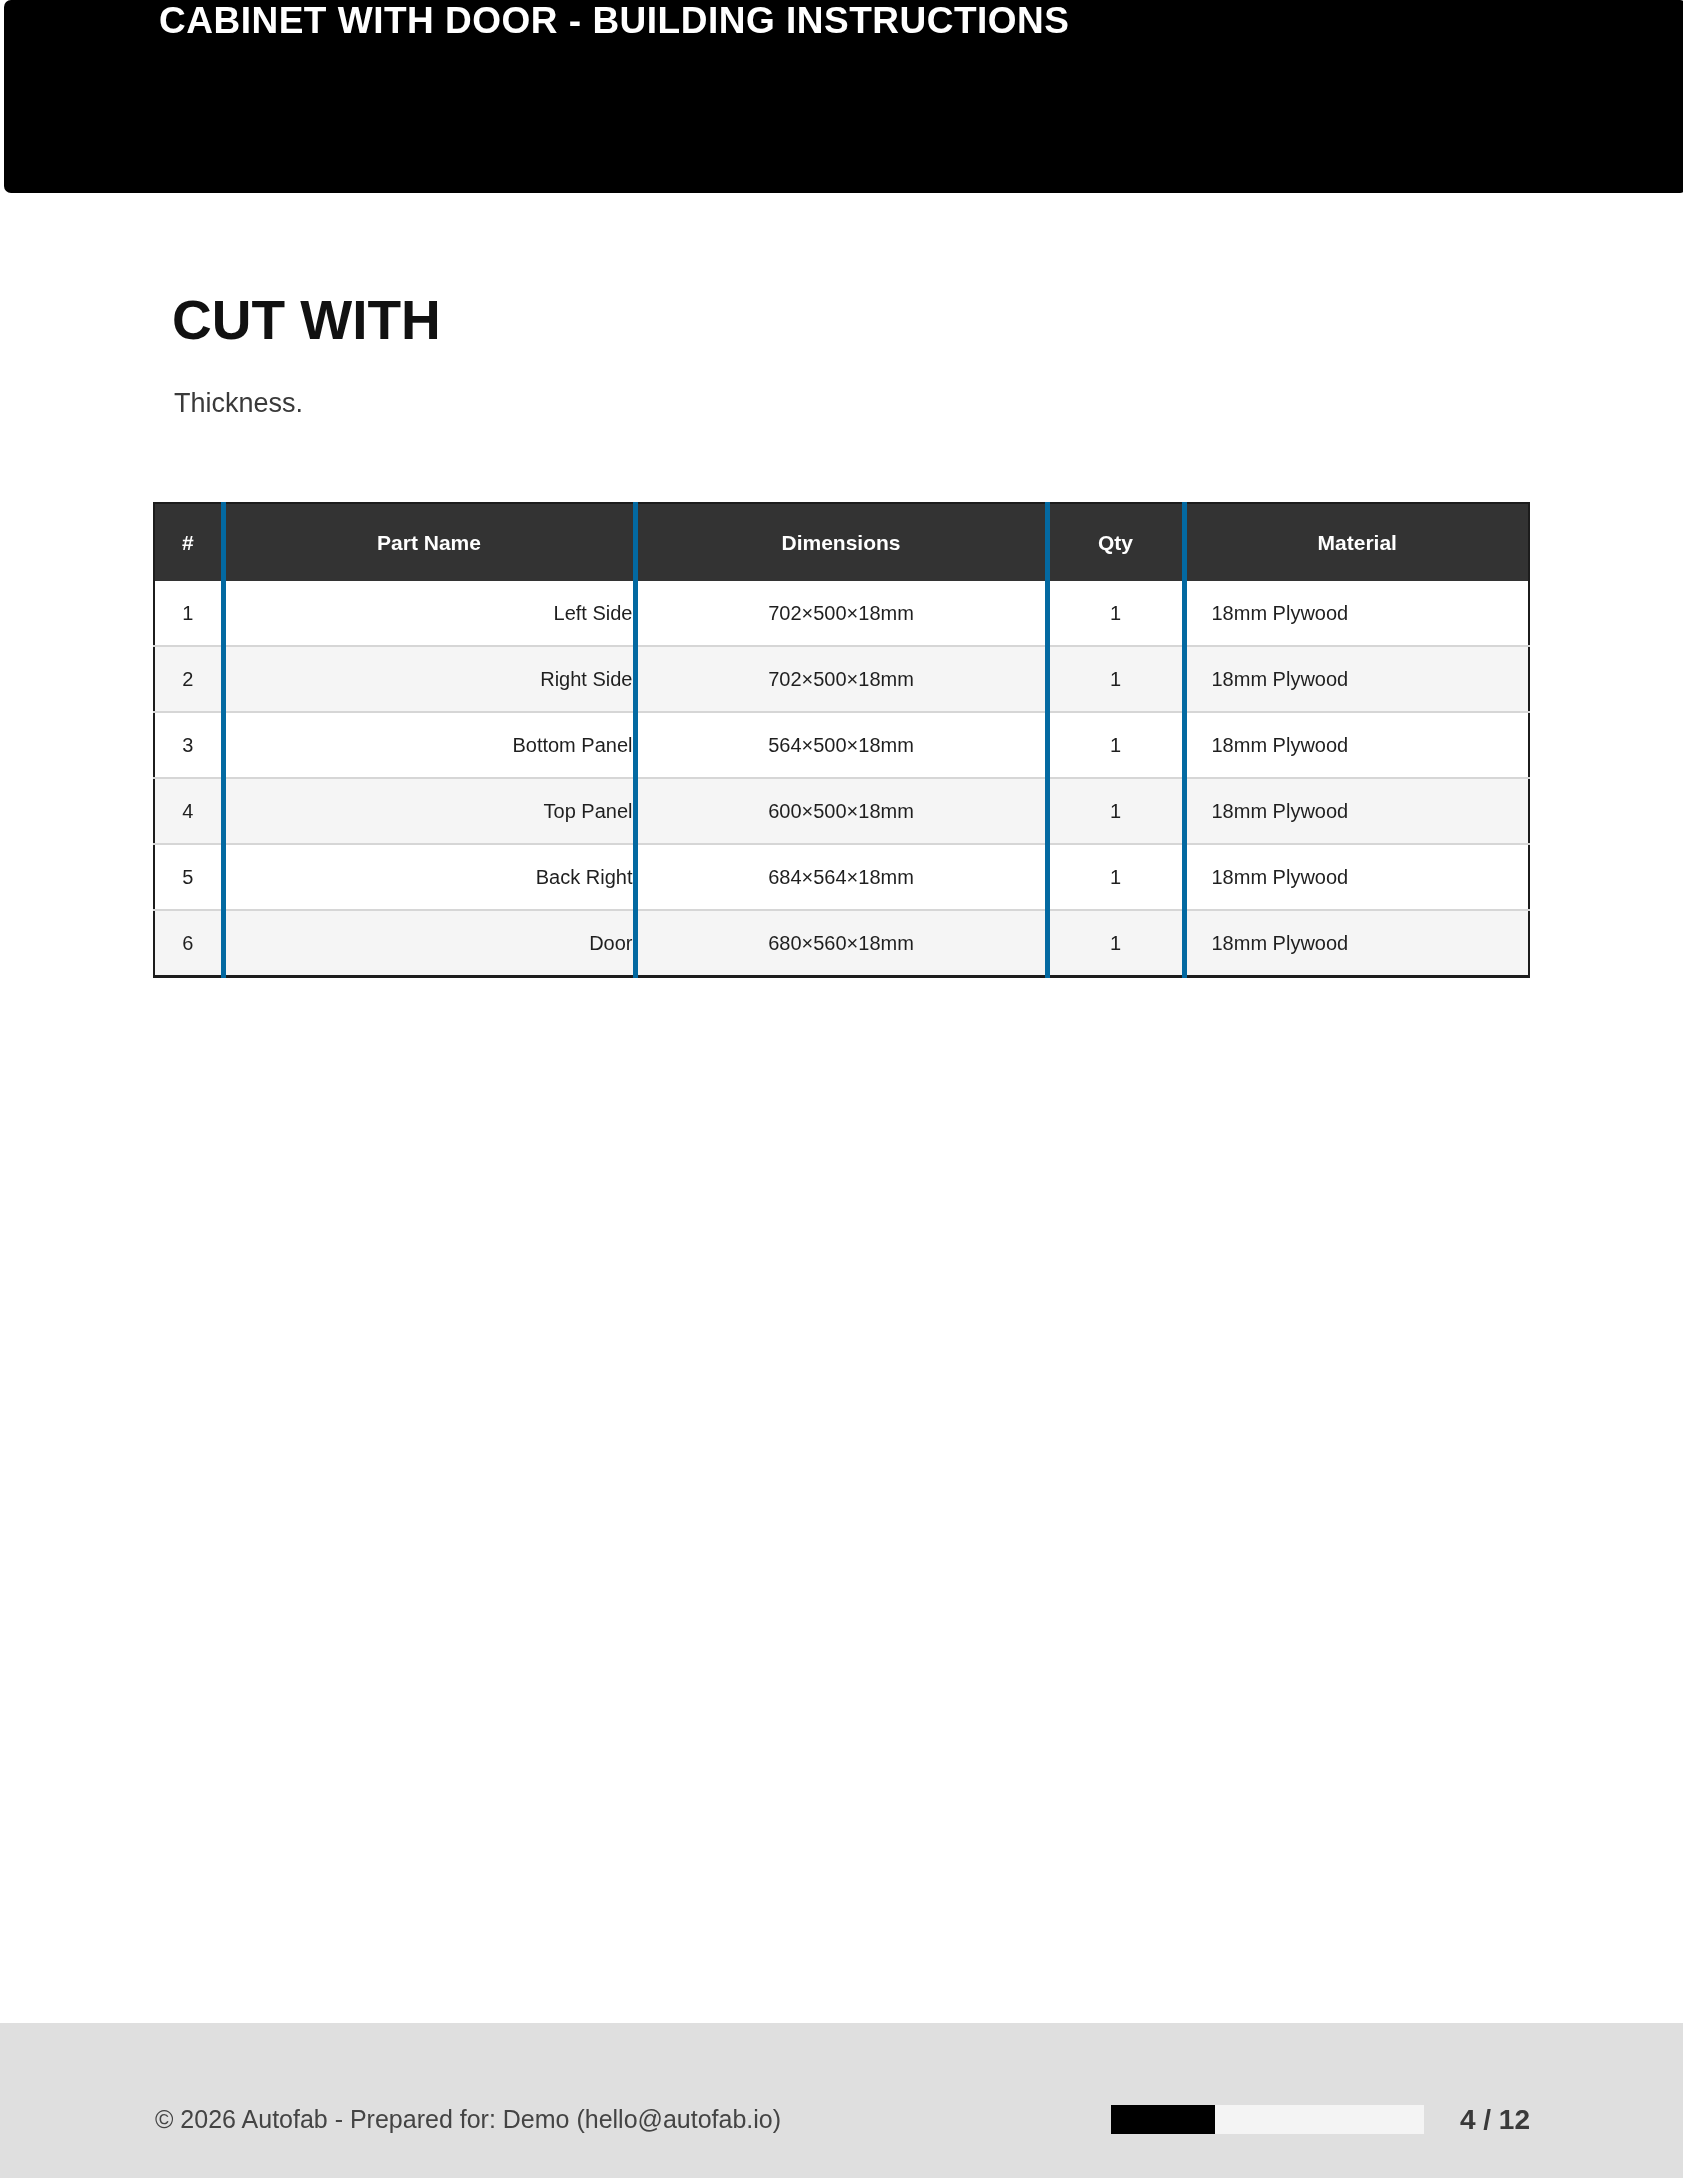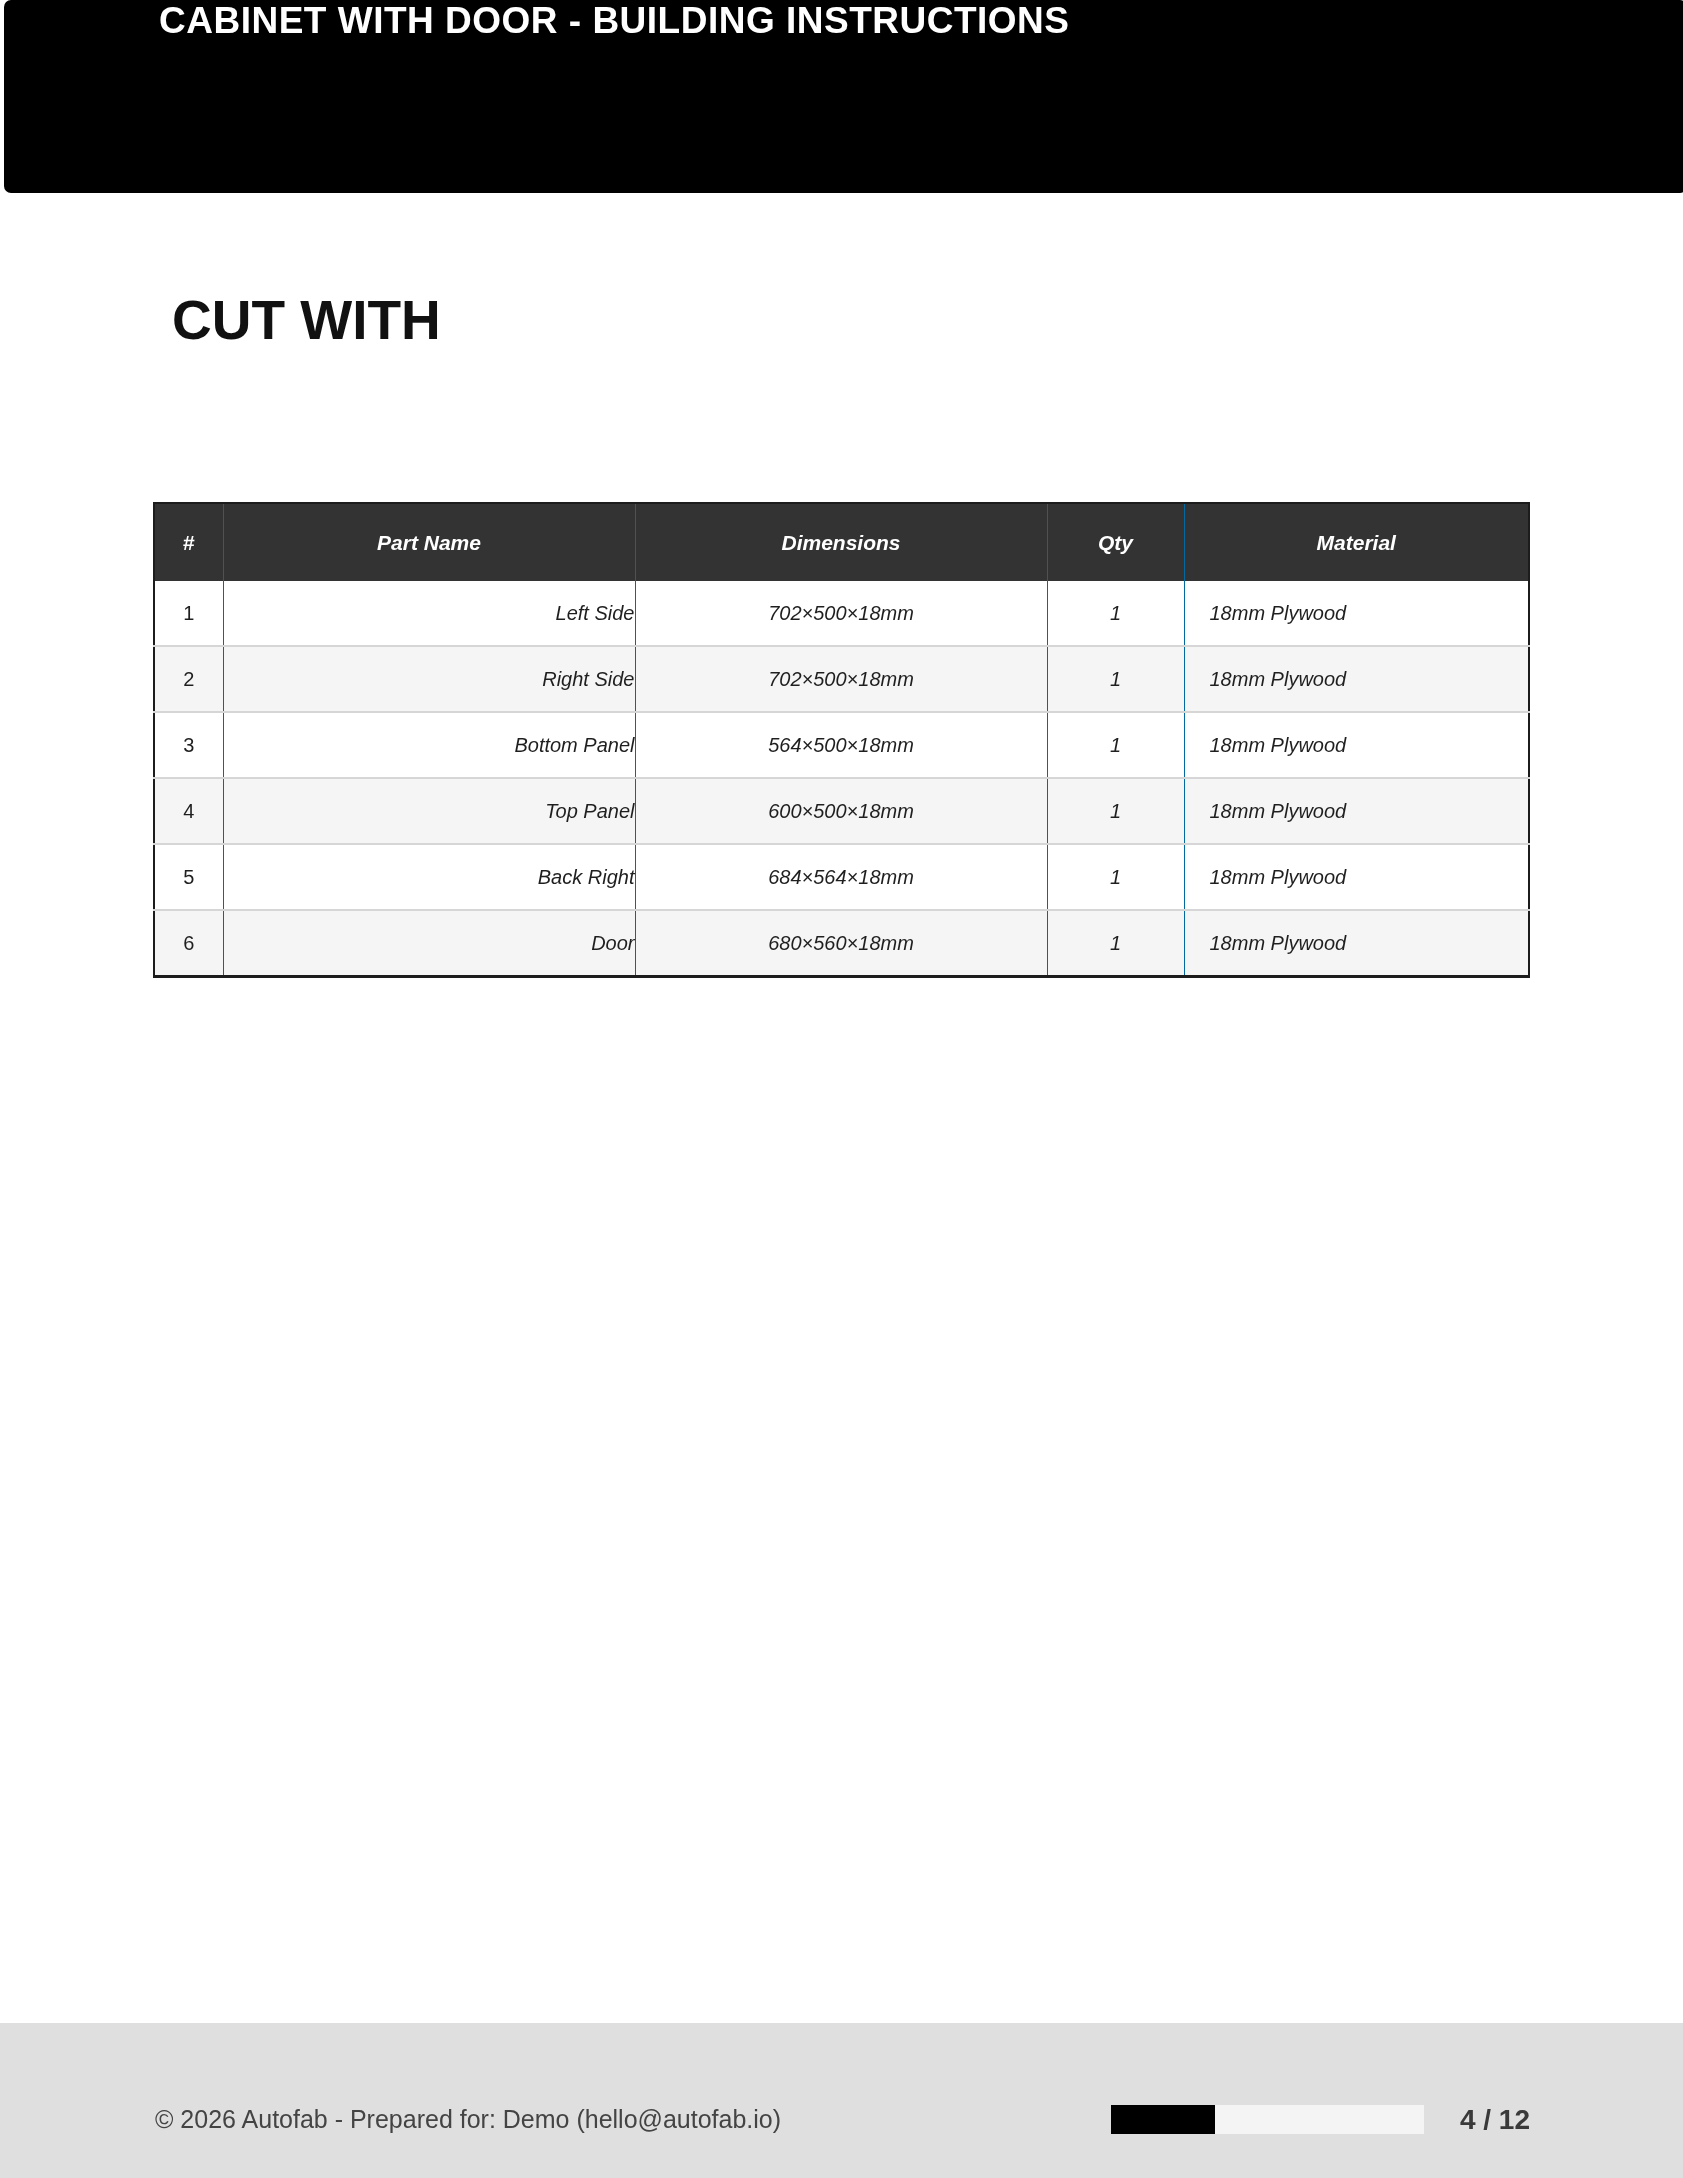--- a/index.html
+++ b/index.html
@@ -67,21 +67,21 @@
     padding: 0;
   }
   .cutlist td {
     font-size: 20px;
     color: #1f1f1f;
     height: 64px;
     padding: 0;
     text-align: center;
     background: #ffffff;
   }
-  .cutlist th + th, .cutlist td + td { border-left: 1px solid #0369a1; font-style: italic; }
+  .cutlist th + th, .cutlist td + td { border-left: 5px solid #0369a1; }
   .cutlist tbody tr + tr td { border-top: 2px solid #d6d6d6; }
   .cutlist tbody tr:nth-child(even) td { background: #f5f5f5; }
   .cutlist td.cell-part { text-align: right; padding-left: 30px; }
   .cutlist td.cell-material { text-align: left; padding-left: 25px; }
 
   
   .footer-band {
     position: absolute;
     left: 0; top: 2023px;
     width: 100%; height: 193px;
@@ -124,20 +124,21 @@
 
 <div class="page">
 
   <header class="topbar">
     <div class="doc-title">CABINET WITH DOOR - BUILDING INSTRUCTIONS</div>
   </header>
 
   <h1 class="section-title">CUT WITH</h1>
 
   <div class="section-desc">
+    <div>Thickness.</div>
   </div>
 
   <table class="cutlist">
     <colgroup>
       <col style="width:69px">
       <col style="width:412px">
       <col style="width:412px">
       <col style="width:137px">
       <col style="width:345px">
     </colgroup>

